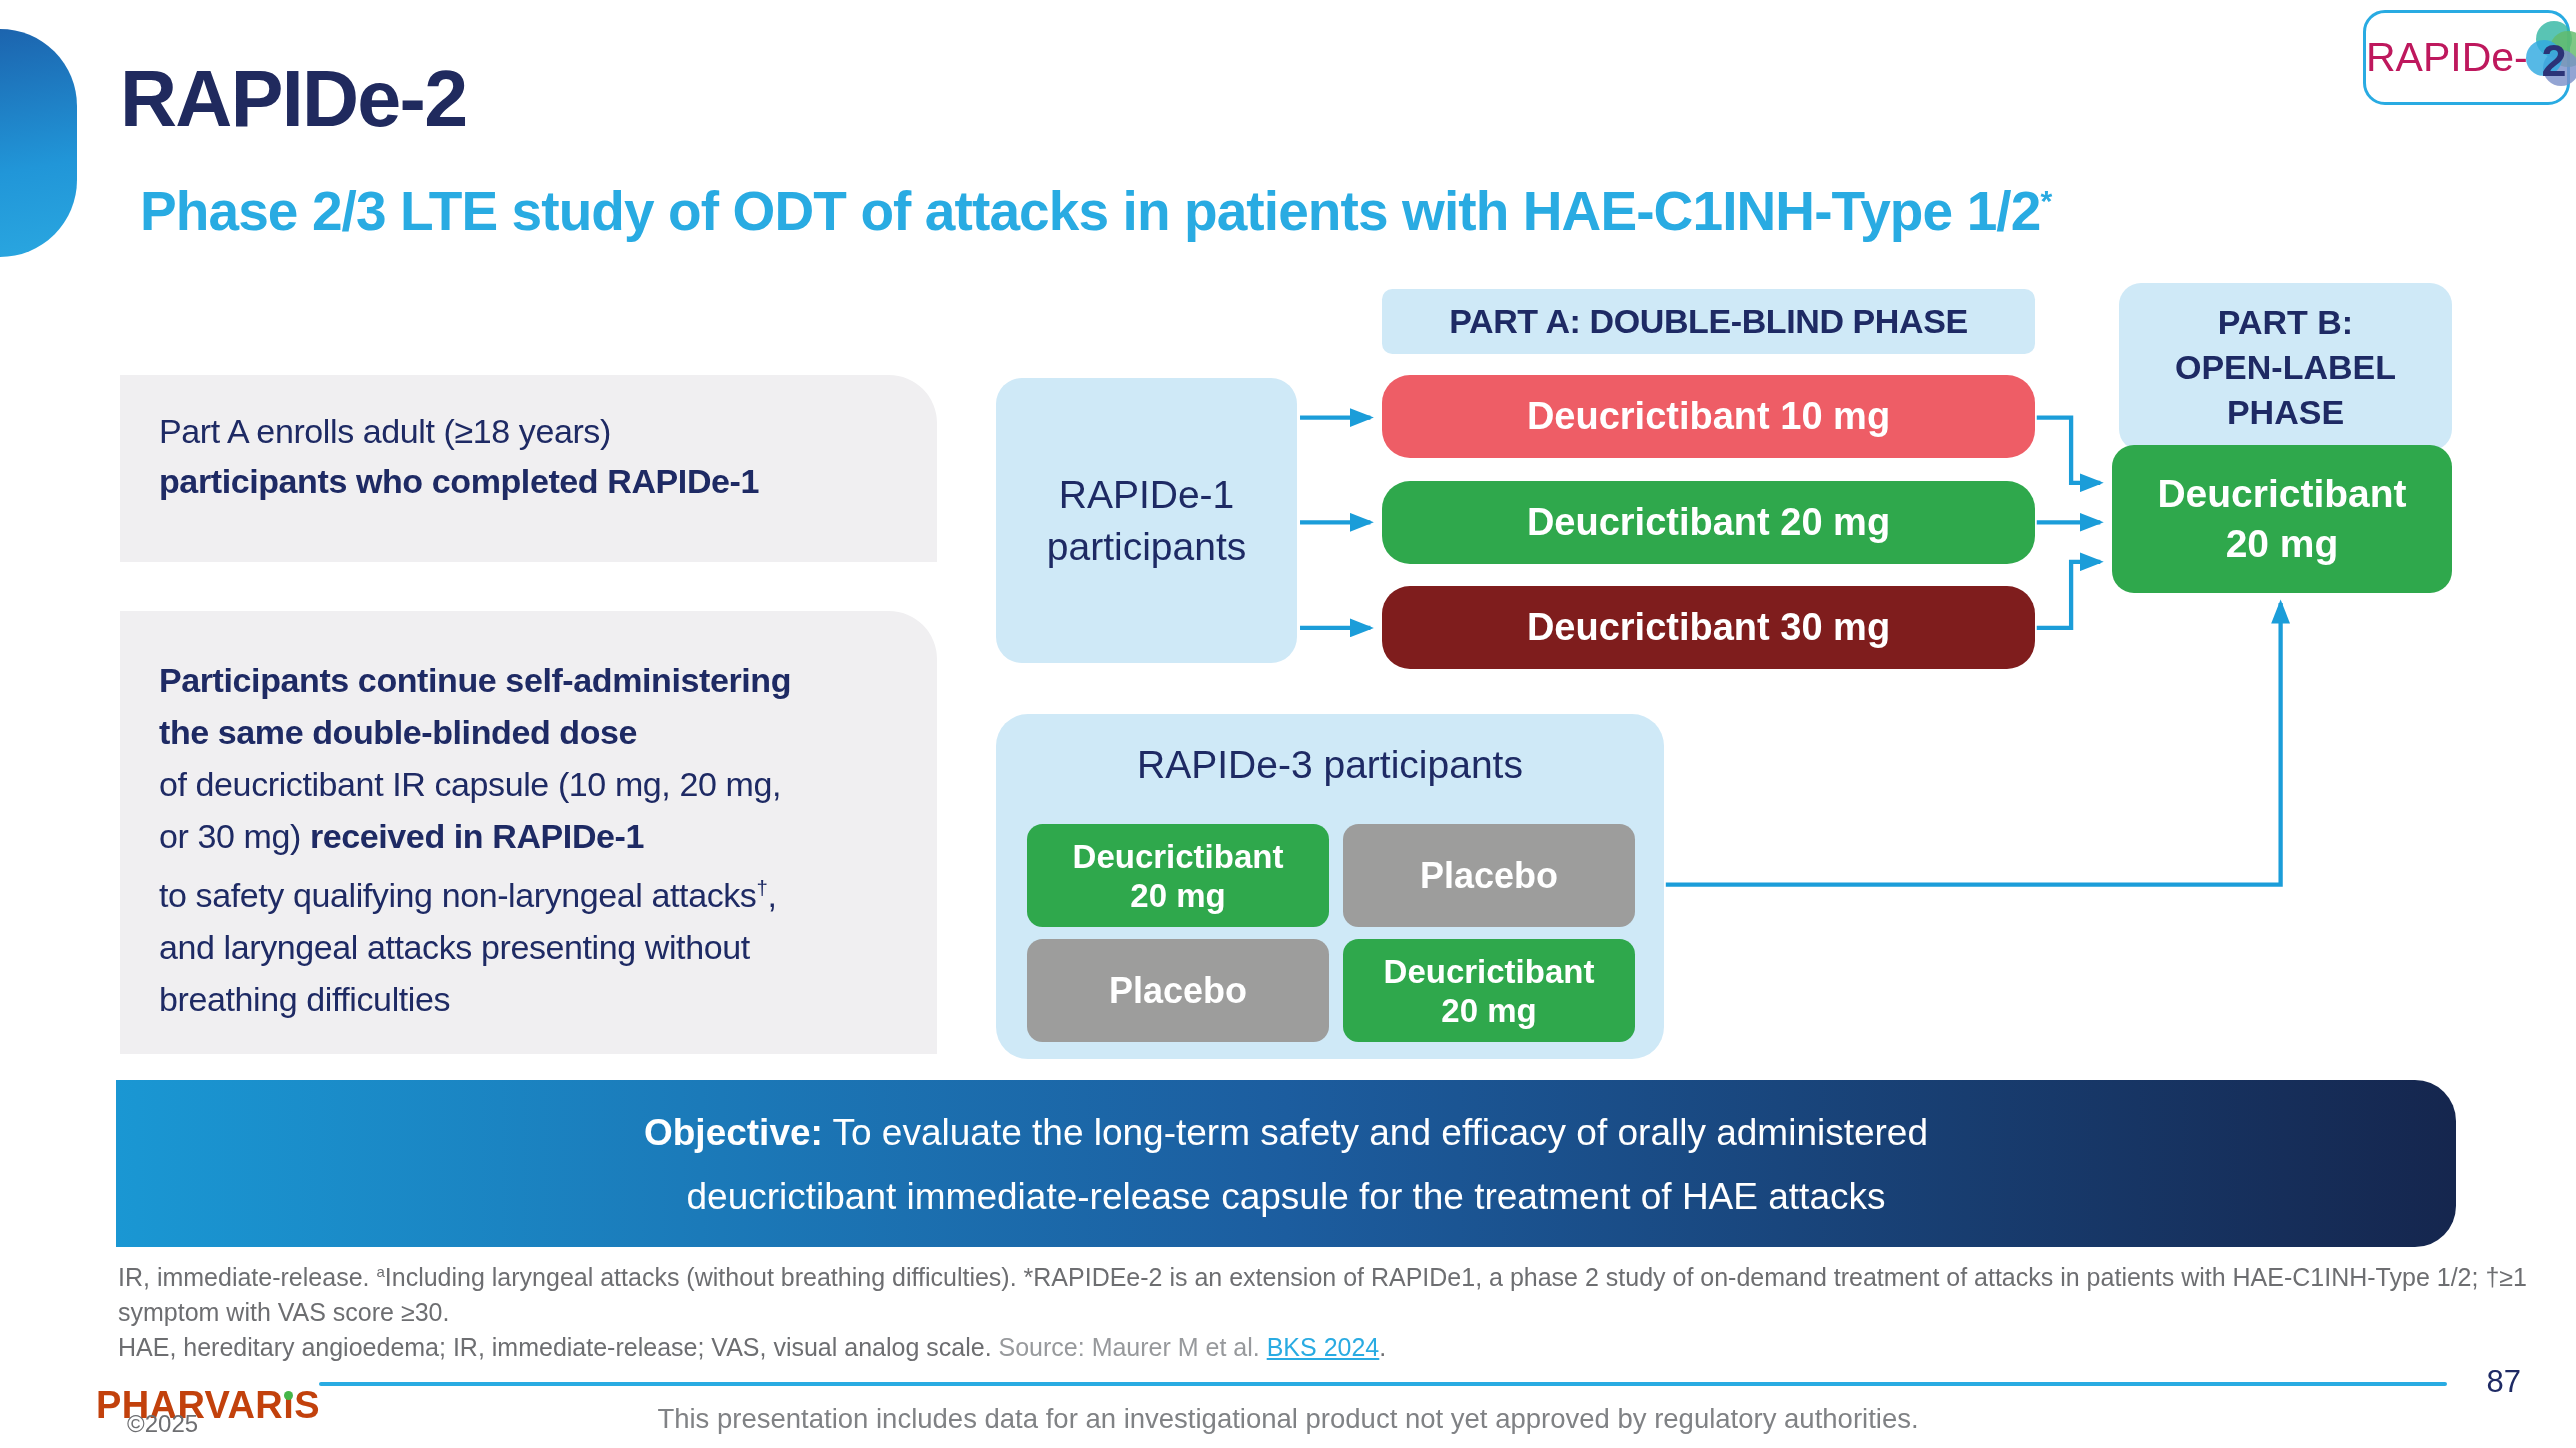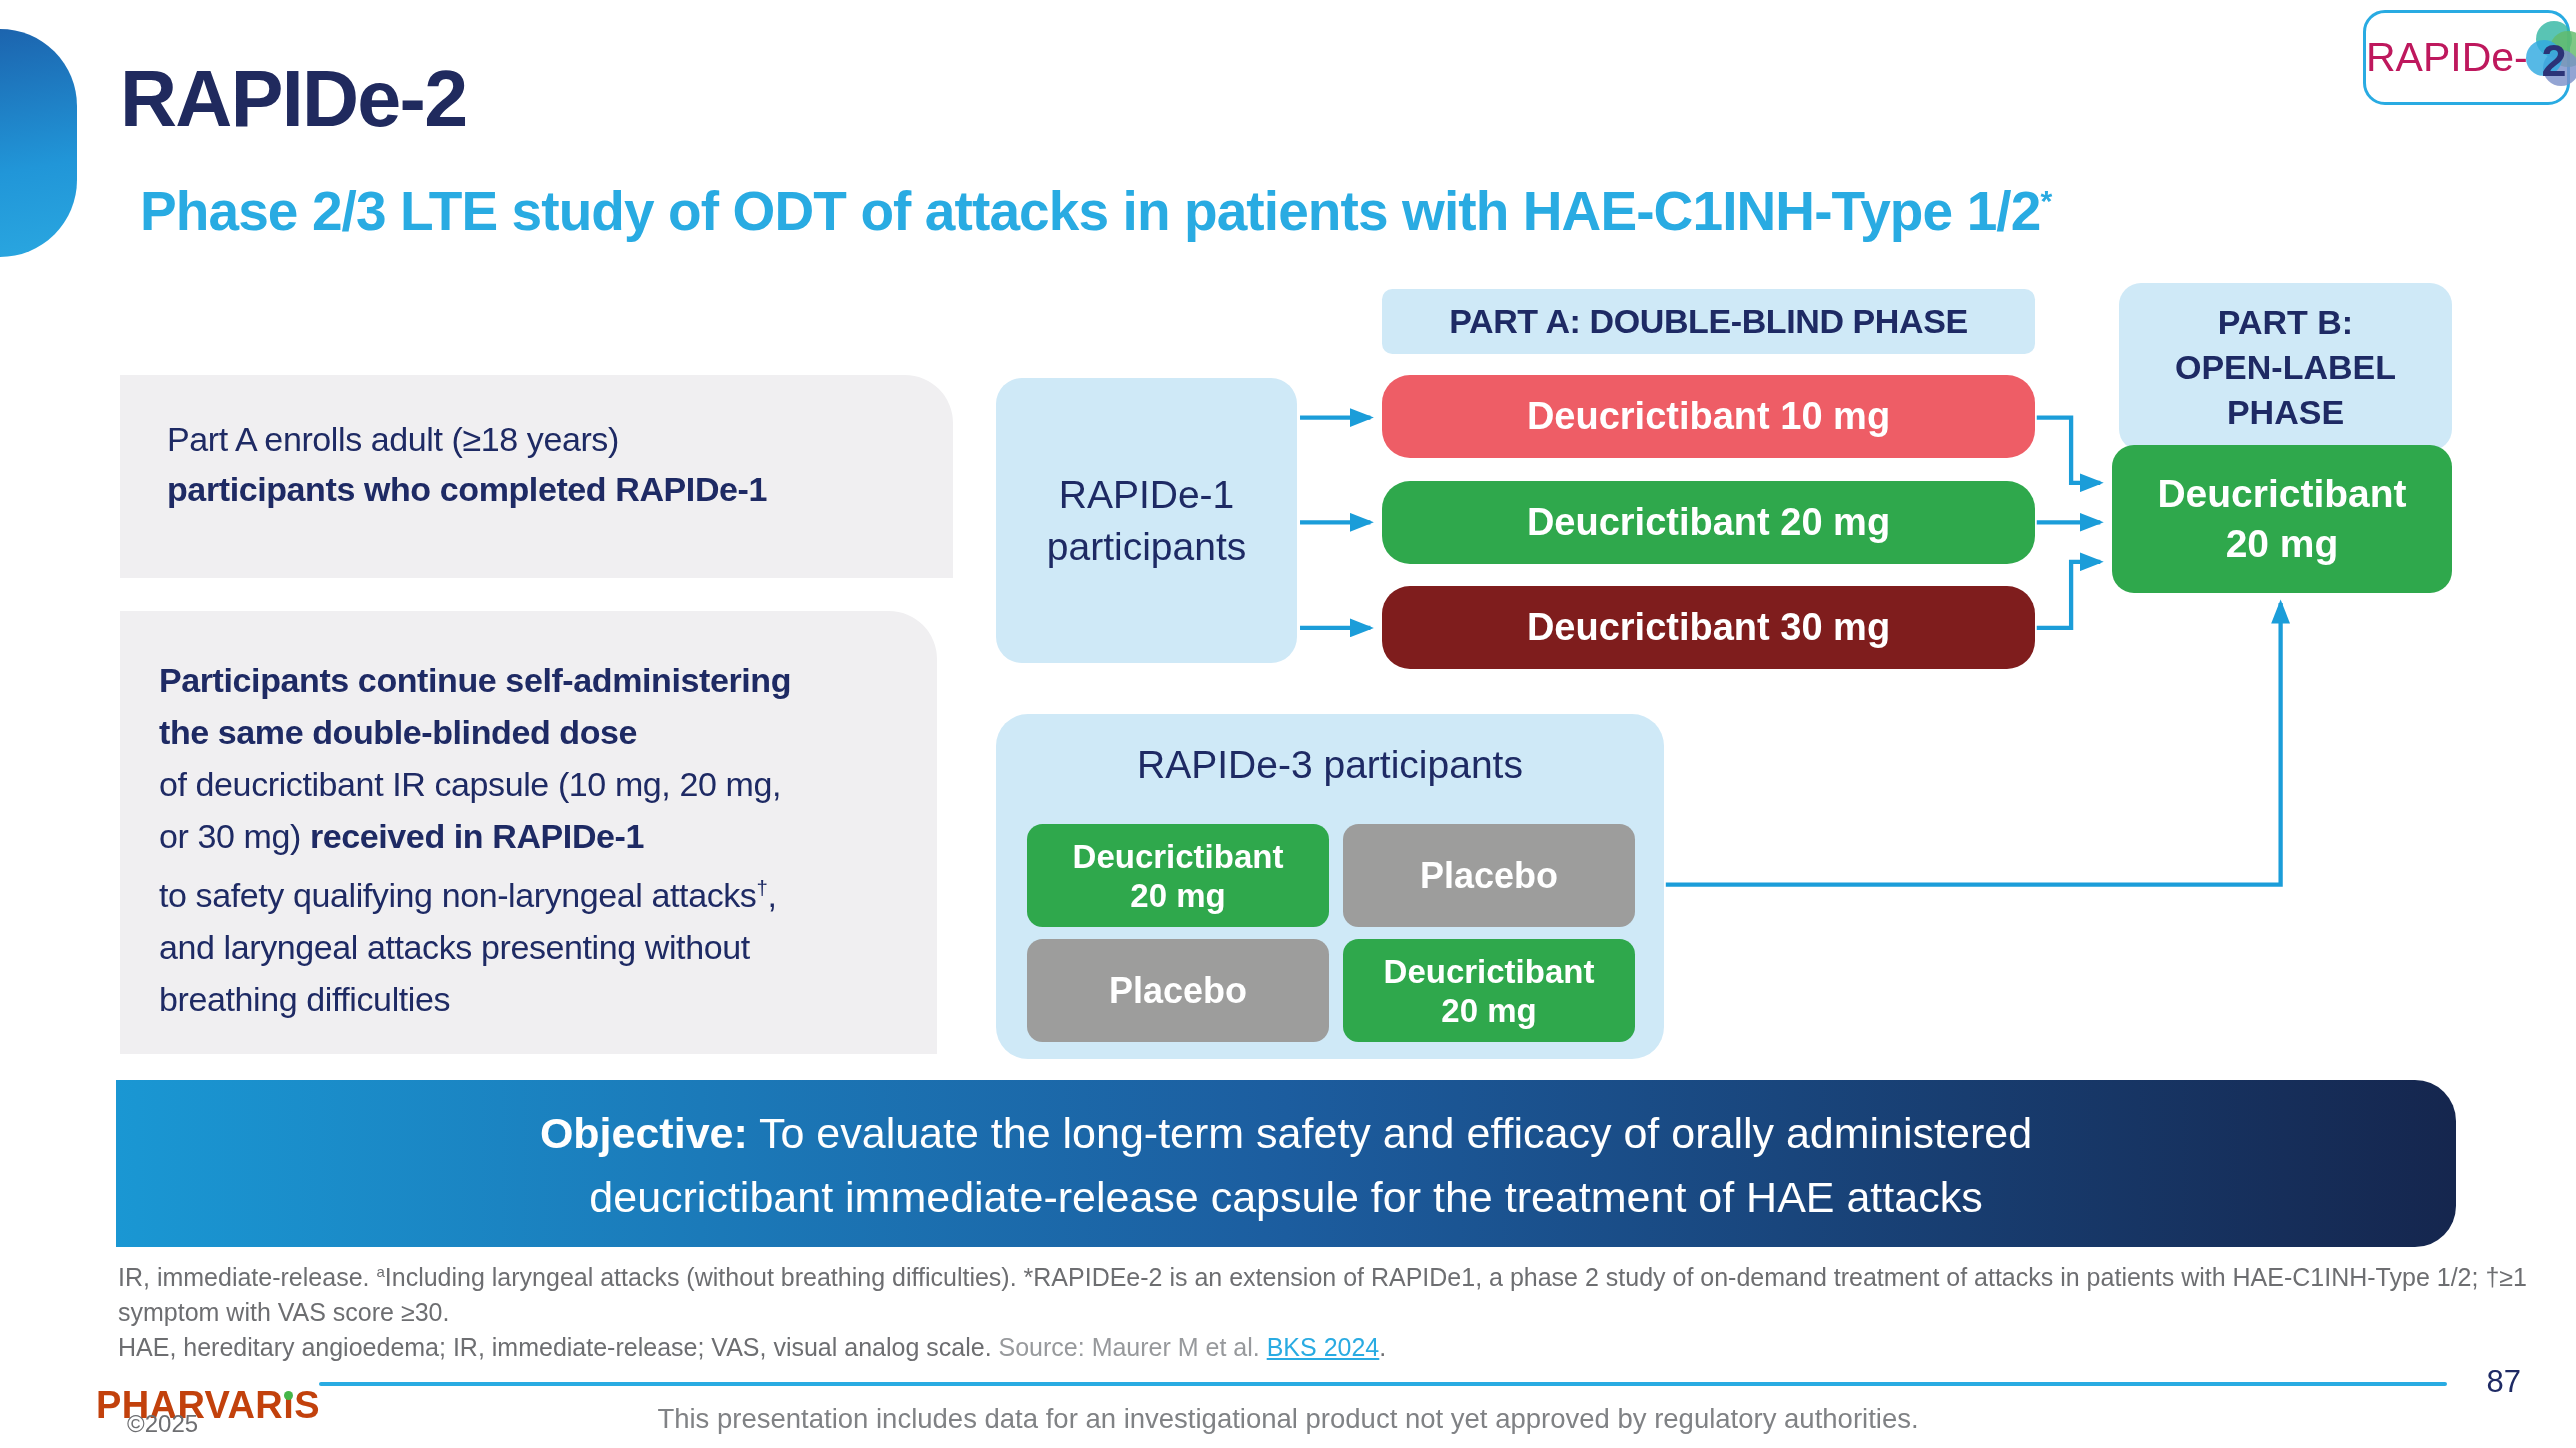--- a/index.html
+++ b/index.html
@@ -24,21 +24,21 @@
   .badge .bname{font-size:41px;font-weight:normal;color:#be185d;letter-spacing:0;}
   .badge .bnum{position:relative;width:52px;height:60px;display:inline-block;}
   .badge .petal{position:absolute;width:36px;height:36px;border-radius:50%;opacity:.82;}
   .badge .p1{left:8.6px;top:-6.9px;background:#35b7a4;}
   .badge .p2{left:22px;top:3.4px;background:#62bb6a;}
   .badge .p3{left:15.5px;top:22px;background:#7b90c9;}
   .badge .p4{left:-1.7px;top:12px;background:#31a9e0;}
   .badge .two{position:absolute;left:13.7px;top:6.9px;font-size:45px;font-weight:bold;color:#2b3377;}
   
   .panel{position:absolute;left:120px;width:817px;background:#f0eff1;border-radius:0 48px 0 0;}
-  .panel1{top:375px;height:187px;padding:8px;}
+  .panel1{top:375px;height:187px;padding:0;}
   .panel2{top:611px;height:443px;}
   .panel .ptxt{padding:31px 34px 0 39px;font-size:34px;line-height:50px;color:#1e2a64;letter-spacing:-0.4px;}
   .panel2 .ptxt{padding-top:43px;line-height:52px;}
   .b{font-weight:bold;}
   .ptxt sup{font-size:60%;vertical-align:super;}
   
   .parta-header{position:absolute;left:1382px;top:289px;width:653px;height:65px;
     background:#cfe9f7;border-radius:10.3px;display:flex;align-items:center;justify-content:center;
     font-size:34px;font-weight:bold;color:#1e2a64;letter-spacing:-0.4px;}
   .rapide1-box{position:absolute;left:996px;top:378px;width:301px;height:285px;
@@ -64,21 +64,21 @@
   .cell.gray{background:#9d9d9c;font-size:36px;}
   .c-tl{left:31px;top:110px;width:302px;}
   .c-tr{left:347px;top:110px;width:292px;}
   .c-bl{left:31px;top:225px;width:302px;}
   .c-br{left:347px;top:225px;width:292px;}
   .connectors{position:absolute;left:0;top:0;width:2576px;height:1449px;pointer-events:none;}
   
   .objective{position:absolute;left:116px;top:1080px;width:2340px;height:167px;
     border-radius:0 41px 41px 0;
     background:linear-gradient(90deg,#1a97d3 0%,#1c5d9f 50%,#15264e 100%);
-    color:#fff;text-align:center;font-size:43px;line-height:64px;padding-top:20.6px;box-sizing:border-box;}
+    color:#fff;text-align:center;font-size:37px;line-height:64px;padding-top:20.6px;box-sizing:border-box;}
   
   .footnotes{position:absolute;left:118px;top:1254px;width:2421px;
     font-size:25px;line-height:35px;color:#6d6e71;}
   .footnotes .fline{white-space:nowrap;}
   .footnotes sup{font-size:60%;vertical-align:super;}
   .src{color:#97999c;}
   .link{color:#29abe2;text-decoration:underline;cursor:pointer;}
   
   .footer-line{position:absolute;left:319px;top:1382px;width:2128px;height:4.3px;background:#29abe2;border-radius:2.6px;}
   .logo{position:absolute;left:96px;top:1364px;font-size:38px;font-weight:bold;color:#c2410c;letter-spacing:0.4px;margin-top:20px;}

